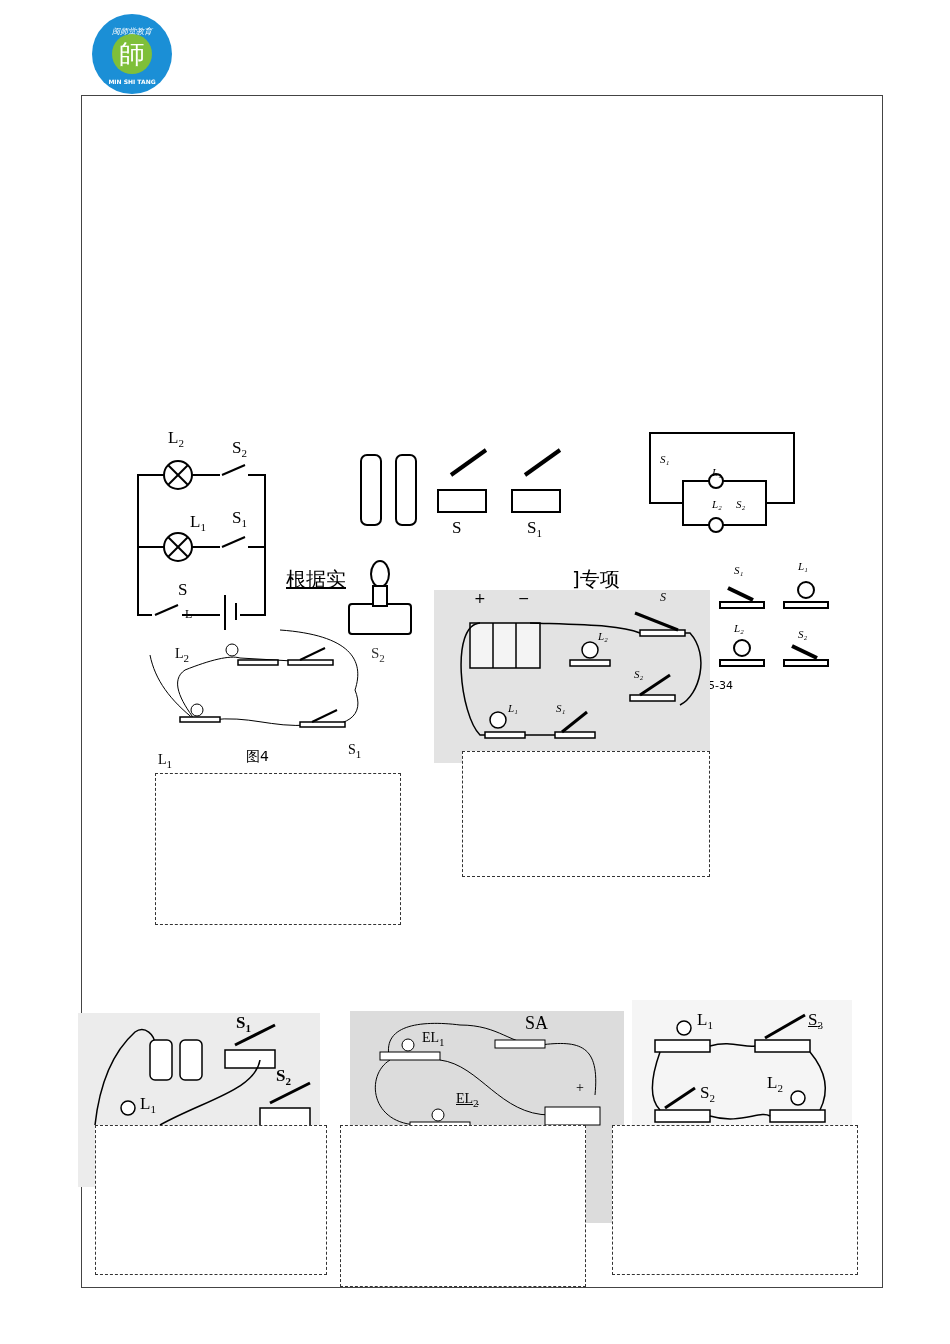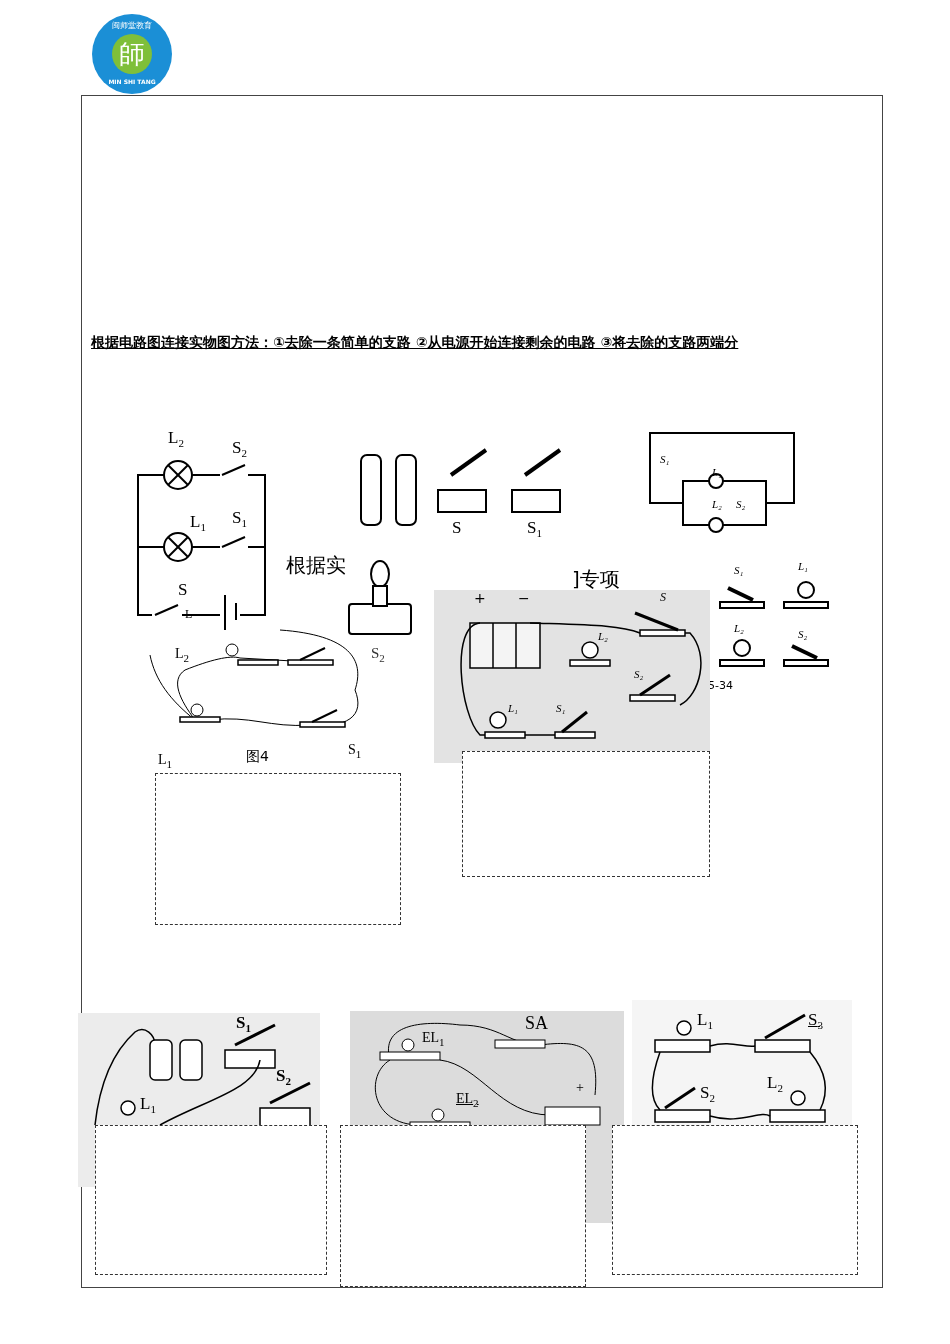--- a/index.html
+++ b/index.html
@@ -1,20 +1,20 @@
 <!DOCTYPE html>
 <html><head>
 <meta charset="utf-8">
 <style>
   html,body{margin:0;padding:0;background:#fff;}
   body{width:950px;height:1344px;position:relative;overflow:hidden;font-family:"DejaVu Sans",sans-serif;color:#000;}
   .abs{position:absolute;}
   .logo{left:92px;top:14px;width:80px;height:80px;border-radius:50%;background:#1b8fd6;}
   .logo-inner{position:absolute;left:20px;top:20px;width:40px;height:40px;border-radius:50%;background:#7fbf3a;color:#fff;font-size:26px;line-height:40px;text-align:center;}
-  .logo-top{position:absolute;left:0;top:6px;width:80px;text-align:center;color:#fff;font-size:8px;}
+  .logo-top{position:absolute;left:0;top:12px;width:80px;text-align:center;color:#fff;font-size:8px;font-style:italic;}
   .logo-bot{position:absolute;left:0;top:64px;width:80px;text-align:center;color:#fff;font-size:6px;font-weight:bold;}
   .frame{left:81px;top:95px;width:800px;height:1191px;border:1px solid #444;}
   .intro{left:91px;top:320px;width:790px;font-size:14px;font-weight:bold;line-height:44px;text-decoration:underline;}
   .lbl{font-family:"Liberation Serif",serif;font-size:17px;}
   .lbl sub{font-size:11px;}
   .dash{border:1px dashed #333;background:#fff;}
   .gray{background:#e3e3e3;}
   .overlay-text{font-size:20px;}
   svg{position:absolute;overflow:visible;}
 </style>
@@ -23,21 +23,20 @@
 
 <div class="abs logo">
   <div class="logo-top">闽师堂教育</div>
   <div class="logo-inner">師</div>
   <div class="logo-bot">MIN SHI TANG</div>
 </div>
 
 <div class="abs frame"></div>
 
 <div class="abs intro">
-  <div>根据电路图连接实物图方法：①去除一条简单的支路 ②从电源开始连接剩余的电路 ③将去除的支路两端分</div>
 </div>
 
 <svg style="left:130px;top:420px;" width="150" height="210" viewBox="0 0 150 210">
   <g stroke="#000" stroke-width="2" fill="none">
     <rect x="8" y="55" width="127" height="140"></rect>
     <circle cx="48" cy="55" r="14" fill="#fff"></circle>
     <line x1="38" y1="45" x2="58" y2="65"></line>
       <line x1="58" y1="45" x2="38" y2="65"></line>
     <line x1="8" y1="127" x2="135" y2="127"></line>
     <circle cx="48" cy="127" r="14" fill="#fff"></circle>
@@ -114,21 +113,21 @@
 </svg>
 <div class="abs" style="left:708px;top:679px;font-size:11px;">5-34</div>
 
 <svg style="left:345px;top:556px;" width="70" height="85">
   <g stroke="#000" stroke-width="2" fill="#fff">
     <ellipse cx="35" cy="18" rx="9" ry="13"></ellipse>
     <rect x="4" y="48" width="62" height="30" rx="3"></rect>
     <rect x="28" y="30" width="14" height="20"></rect>
   </g>
 </svg>
-<div class="abs overlay-text" style="left:286px;top:552px;">根据实</div>
+<div class="abs overlay-text" style="left:286px;top:566px;text-decoration:underline;">根据实</div>
 <div class="abs overlay-text" style="left:572px;top:566px;">]专项</div>
 <div class="abs lbl" style="left:371px;top:645px;font-size:15px;color:#333;"><span>S</span><sub>2</sub></div>
 
 <div class="abs gray" style="left:434px;top:590px;width:276px;height:173px;"></div>
 <svg style="left:440px;top:595px;" width="265" height="160">
   <g stroke="#000" stroke-width="1.5" fill="none">
     <rect x="30" y="28" width="70" height="45" fill="#f4f4f4"></rect>
     <line x1="53" y1="28" x2="53" y2="73"></line>
       <line x1="76" y1="28" x2="76" y2="73"></line>
     <path d="M40 28 C10 30, 20 120, 40 140 L120 140"></path>

